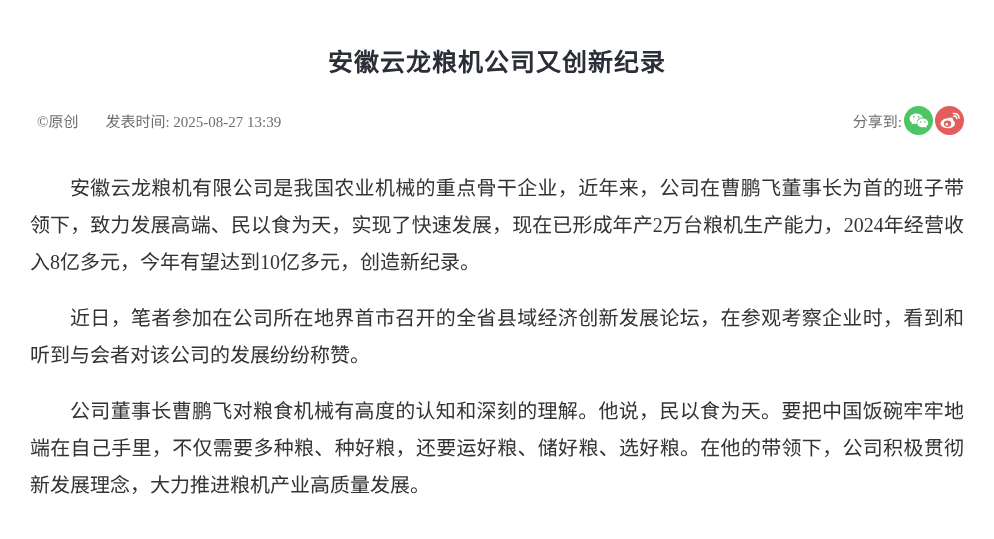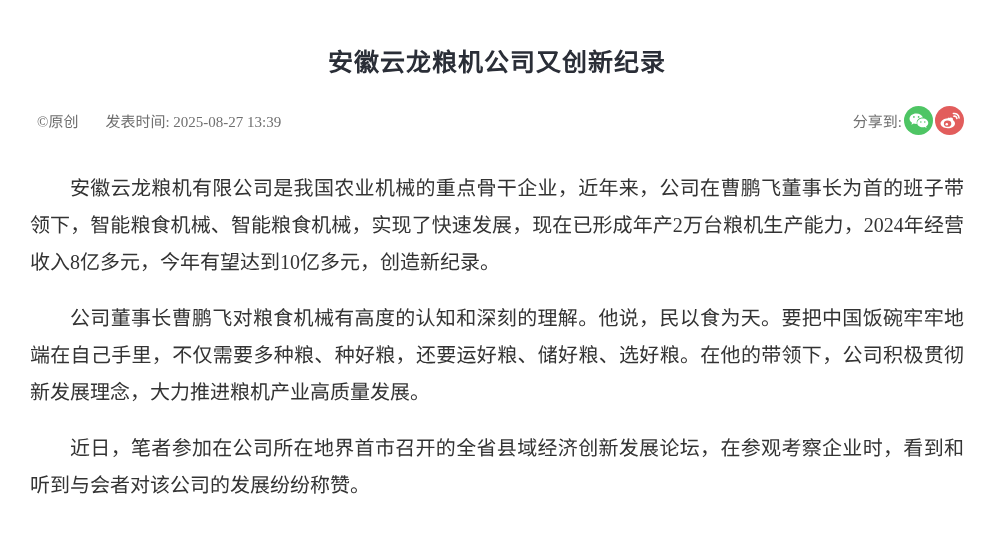--- a/index.html
+++ b/index.html
@@ -103,18 +103,18 @@
           <circle cx="14.6" cy="22.6" r="1.6" fill="#ffffff"></circle>
 
           <path d="M22.8 9.3c3.6-.6 6.8 1.9 7.1 5.6" fill="none" stroke="#ffffff" stroke-width="1.9" stroke-linecap="round"></path>
           <path d="M23.4 12.6c1.9-.3 3.6 1 3.8 3" fill="none" stroke="#ffffff" stroke-width="1.9" stroke-linecap="round"></path>
         </svg>
       </span>
     </div>
   </div>
 
   <div class="body-text">
-    <p>安徽云龙粮机有限公司是我国农业机械的重点骨干企业，近年来，公司在曹鹏飞董事长为首的班子带领下，智能粮食机械、智能粮食机械，实现了快速发展，现在已形成年产2万台粮机生产能力，2024年经营收入8亿多元，今年有望达到10亿多元，创造新纪录。</p>
+    <p>安徽云龙粮机有限公司是我国农业机械的重点骨干企业，近年来，公司在曹鹏飞董事长为首的班子带领下，致力发展高端、民以食为天，实现了快速发展，现在已形成年产2万台粮机生产能力，2024年经营收入8亿多元，今年有望达到10亿多元，创造新纪录。</p>
+    <p>近日，笔者参加在公司所在地界首市召开的全省县域经济创新发展论坛，在参观考察企业时，看到和听到与会者对该公司的发展纷纷称赞。</p>
     <p>公司董事长曹鹏飞对粮食机械有高度的认知和深刻的理解。他说，民以食为天。要把中国饭碗牢牢地端在自己手里，不仅需要多种粮、种好粮，还要运好粮、储好粮、选好粮。在他的带领下，公司积极贯彻新发展理念，大力推进粮机产业高质量发展。</p>
-    <p>近日，笔者参加在公司所在地界首市召开的全省县域经济创新发展论坛，在参观考察企业时，看到和听到与会者对该公司的发展纷纷称赞。</p>
   </div>
 
 </div>
 
 </body></html>

